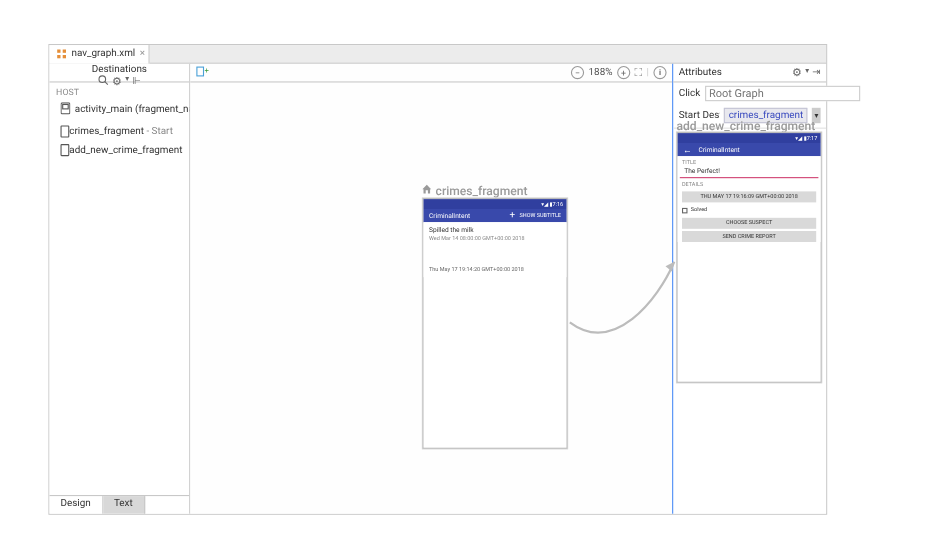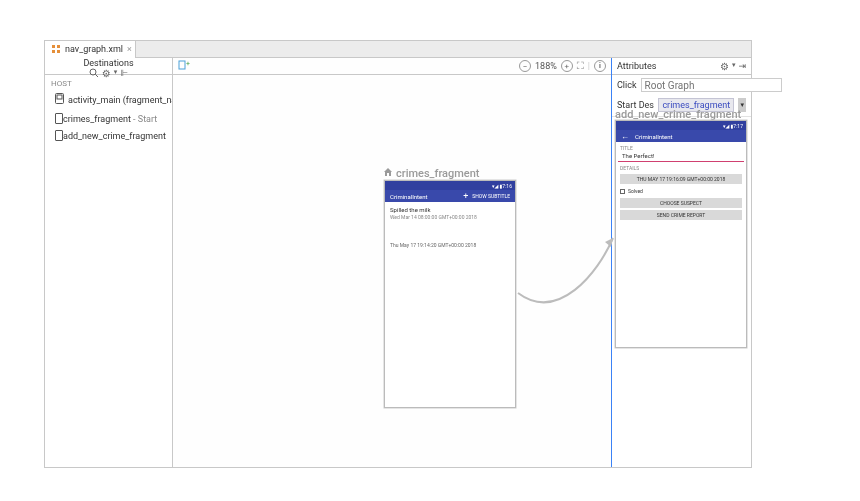--- a/index.html
+++ b/index.html
@@ -111,20 +111,24 @@
         <span>activity_main (fragment_nav_hos</span>
       </div>
       <div class="graph-row">
         <span class="phone-ic"></span>
         <span><span>crimes_fragment</span><span class="suffix"> - Start</span></span>
       </div>
       <div class="graph-row">
         <span class="phone-ic"></span>
         <span>add_new_crime_fragment</span>
       </div>
+      <div class="foot-tabs">
+        <div>Design</div>
+        <div class="sel">Text</div>
+      </div>
     </div>
 
     <div class="canvas">
       <div class="canvas-tb">
         <span style="display:flex;align-items:center;">
           <svg width="12" height="12" viewBox="0 0 12 12">
               <rect x="1" y="1" width="6" height="8" fill="none" stroke="#4aa0d8" stroke-width="1"></rect>
               <text x="8" y="6" font-size="7" fill="#3a9a3a">+</text>
             </svg>
         </span>

